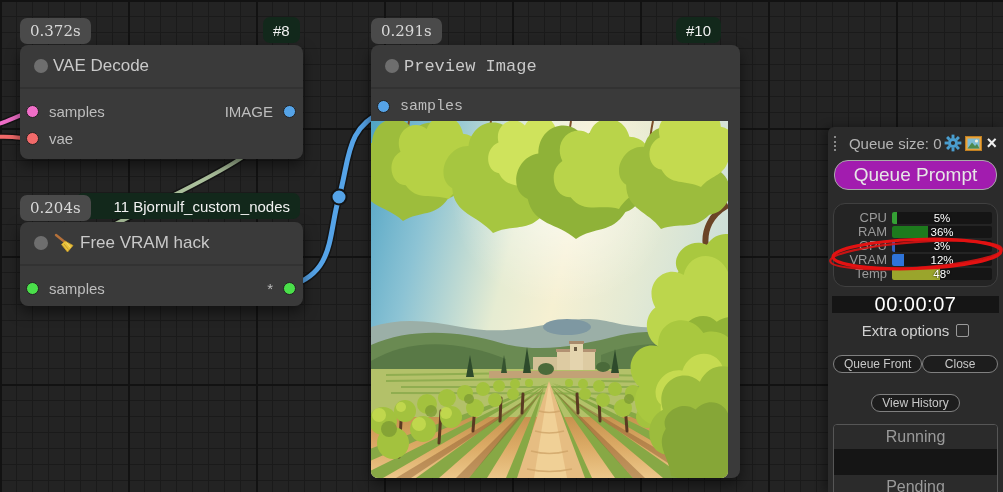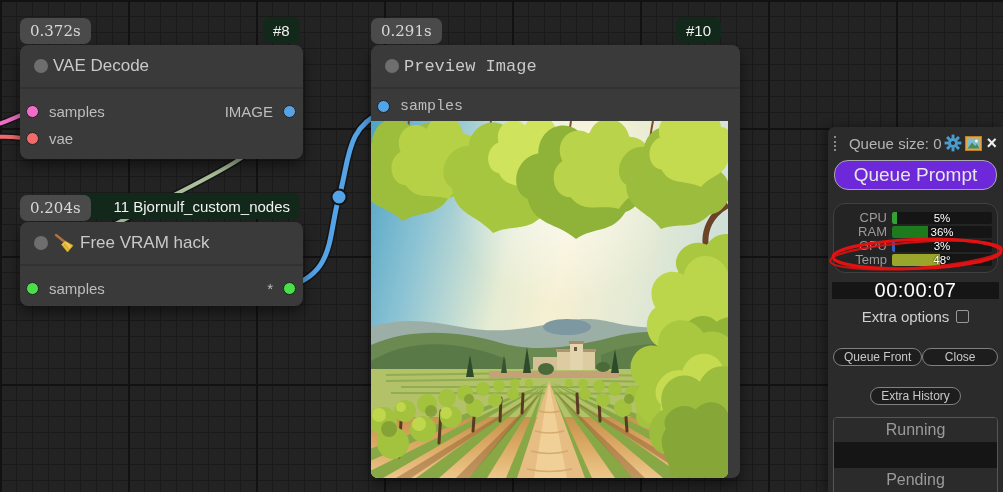--- a/index.html
+++ b/index.html
@@ -49,21 +49,21 @@
     box-shadow:-4px 0 10px rgba(0,0,0,.35);
     padding:5px 4px 0 4px; overflow:hidden;
   }
   .menu-head { display:flex; align-items:center; height:22px; }
   .drag-handle { width:4px; height:15px; border-left:2px dotted #8a8a8a; margin:0 4px 0 2px; }
   .menu-title { flex:1; color:#b4b4b4; font-size:15px; padding-left:8px; white-space:nowrap; }
   .menu-icon { width:18px; height:18px; margin-left:3px; display:flex; align-items:center; justify-content:center; }
   .close-x { color:#f0f0f0; font-size:18px; font-weight:bold; line-height:1; margin:0 2px 0 4px; cursor:default; }
   .qp-btn {
     margin:6px 2px 0 2px; height:30px; border-radius:14px;
-    border:1.5px solid #a8a8a8; background:#6d28d9; color:#e6e6e6;
+    border:1.5px solid #a8a8a8; background:#a21caf; color:#e6e6e6;
     font-size:19px; display:flex; align-items:center; justify-content:center;
     font-family:"Liberation Sans", sans-serif; width:calc(100% - 4px);
   }
   .stats-box {
     margin:13px 1px 0 1px; border:1px solid #404040; border-radius:12px;
     background:#242424; padding:7px 5px 6px 5px;
   }
   .stat-row { display:flex; align-items:center; height:13px; margin-bottom:1px; }
   .stat-label { width:48px; text-align:right; font-size:13px; color:#9a9a9a; margin-right:5px; }
   .stat-track { flex:1; position:relative; height:12px; background:#151515; border-radius:2px; overflow:hidden; }
@@ -75,21 +75,21 @@
   .timer { margin-top:9px; height:17px; background:#151515; color:#fff; font-size:20px;
     display:flex; align-items:center; justify-content:center; letter-spacing:.5px; }
   .extra-row { margin-top:9px; display:flex; align-items:center; justify-content:center;
     color:#d0d0d0; font-size:15px; }
   .checkbox { width:13px; height:13px; border:1.5px solid #9a9a9a; border-radius:2px; margin-left:7px; background:transparent; }
   .pill {
     height:18px; border-radius:10px; border:1px solid #808080; background:#1d1d1d;
     color:#c8c8c8; font-size:12px; display:flex; align-items:center; justify-content:center;
     white-space:nowrap; padding:0 10px;
   }
-  .btn-row { margin-top:7px; display:flex; padding:16px 1px; }
+  .btn-row { display:flex; padding:16px 1px; }
   .btn-row .pill { flex:1; }
   .vh-row { margin-top:5px; display:flex; justify-content:center; }
   .queue-box { margin:12px 1px 0 1px; border:1px solid #565656; border-radius:4px; overflow:hidden; }
   .queue-sec-title { text-align:center; color:#9a9a9a; font-size:16px; padding:3px 0; background:#2b2b2b; }
   .queue-list { background:#151515; }
   .queue-list.run { height:26px; }
   .queue-list.pend { height:31px; }
   
   #annotation { position:absolute; left:826px; top:233px; z-index:6; overflow:visible; pointer-events:none; }
 </style>
@@ -403,20 +403,27 @@
             <div class="stat-val">36%</div>
           </div>
       </div>
       <div class="stat-row">
         <div class="stat-label">GPU</div>
         <div class="stat-track">
             <div class="stat-fill" style="background: rgb(47, 98, 196); width: 3%;"></div>
             <div class="stat-val">3%</div>
           </div>
       </div>
+      <div class="stat-row">
+        <div class="stat-label">VRAM</div>
+        <div class="stat-track">
+            <div class="stat-fill" style="background: rgb(47, 116, 217); width: 12%;"></div>
+            <div class="stat-val">12%</div>
+          </div>
+      </div>
       <div class="stat-row" style="margin-bottom:0;">
         <div class="stat-label">Temp</div>
         <div class="stat-track">
             <div class="stat-fill" style="background: rgb(154, 165, 44); width: 48%;"></div>
             <div class="stat-val">48°</div>
           </div>
       </div>
     </div>
 
     <div class="timer">00:00:07</div>
@@ -425,21 +432,21 @@
       <span>Extra options</span>
       <span class="checkbox"></span>
     </div>
 
     <div class="btn-row">
       <div class="pill" style="flex:1.2;">Queue Front</div>
       <div class="pill">Close</div>
     </div>
 
     <div class="vh-row">
-      <div class="pill">Extra History</div>
+      <div class="pill">View History</div>
     </div>
 
     <div class="queue-box">
       <div class="queue-sec-title">Running</div>
       <div class="queue-list run"></div>
       <div class="queue-sec-title">Pending</div>
       <div class="queue-list pend"></div>
     </div>
 
   </div>

